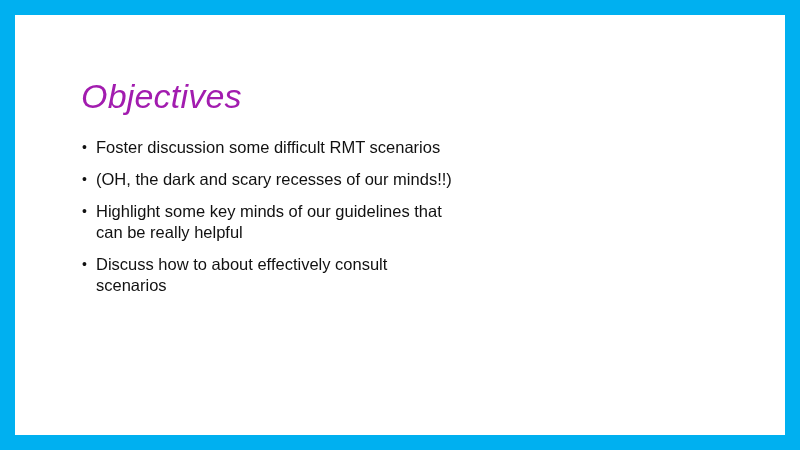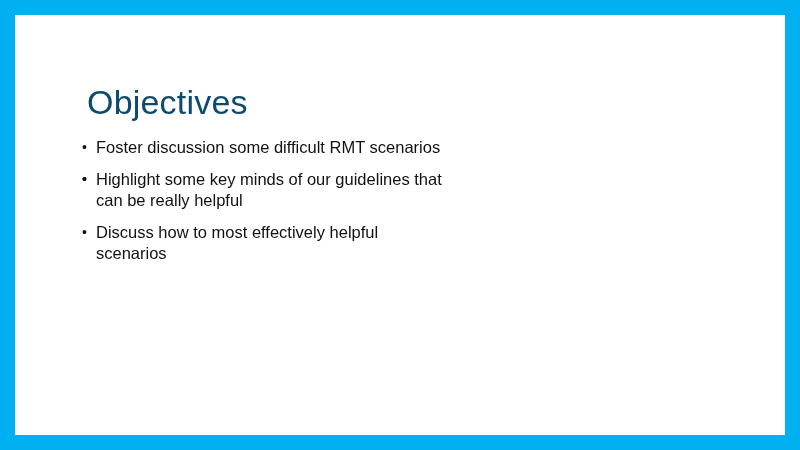--- a/index.html
+++ b/index.html
@@ -9,22 +9,22 @@
       font-family: "Liberation Sans", "DejaVu Sans", sans-serif;
       position: relative;
     }
     .slide {
       position: absolute; left: 15px; top: 15px;
       width: 770px; height: 420px;
       background: #ffffff;
     }
     .title {
       position: absolute; left: 66px; top: 61px;
-      font-size: 34px; color: #0c4a6e; font-weight: normal;
-      margin: 6px; line-height: 40px; letter-spacing: 0.2px;
+      font-size: 34px; color: #a21caf; font-weight: normal;
+      margin: 0; line-height: 40px; letter-spacing: 0.2px; font-style: italic;
     }
     .bullets {
       position: absolute; left: 67px; top: 122px;
       width: 400px; margin: 0; padding: 0; list-style: none;
     }
     .bullets li {
       position: relative;
       padding-left: 14px;
       font-size: 16.5px; line-height: 21px; color: #111111;
       margin-bottom: 11px;
@@ -40,25 +40,26 @@
 
 <div class="slide">
   <h1 class="title">Objectives</h1>
   <ul class="bullets">
     <li>
       <span class="dot">•</span>
       <span class="line">Foster discussion some difficult RMT scenarios</span>
     </li>
     <li>
       <span class="dot">•</span>
+      <span class="line">(OH, the dark and scary recesses of our minds!!)</span>
     </li>
     <li>
       <span class="dot">•</span>
       <span class="line">Highlight some key minds of our guidelines that</span>
       <span class="line">can be really helpful</span>
     </li>
     <li>
       <span class="dot">•</span>
-      <span class="line">Discuss how to most effectively helpful</span>
+      <span class="line">Discuss how to about effectively consult</span>
       <span class="line">scenarios</span>
     </li>
   </ul>
 </div>
 
 </body></html>

